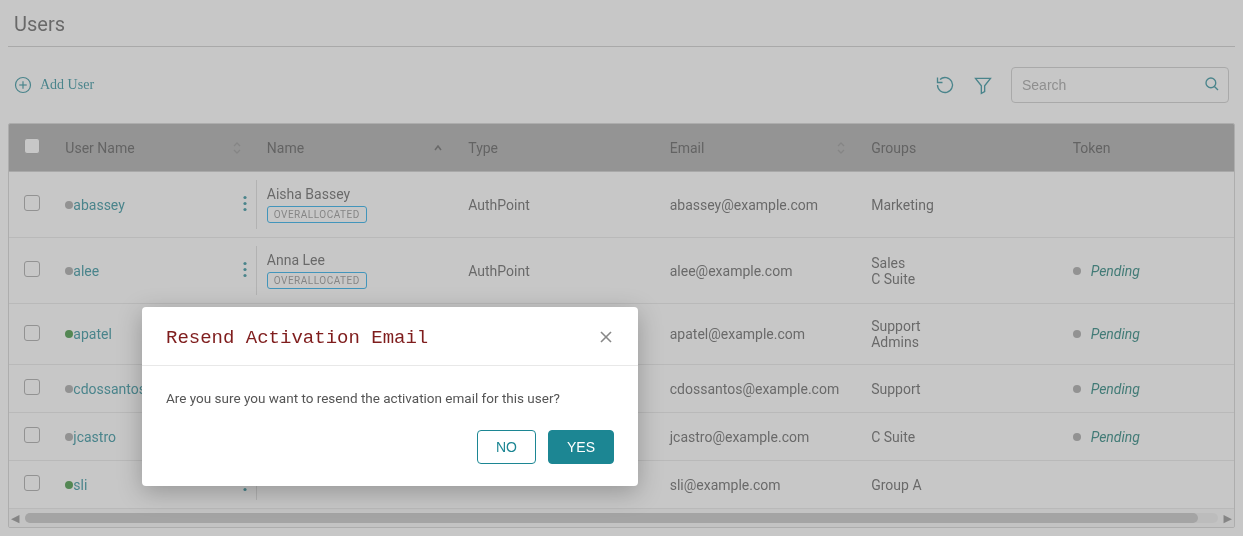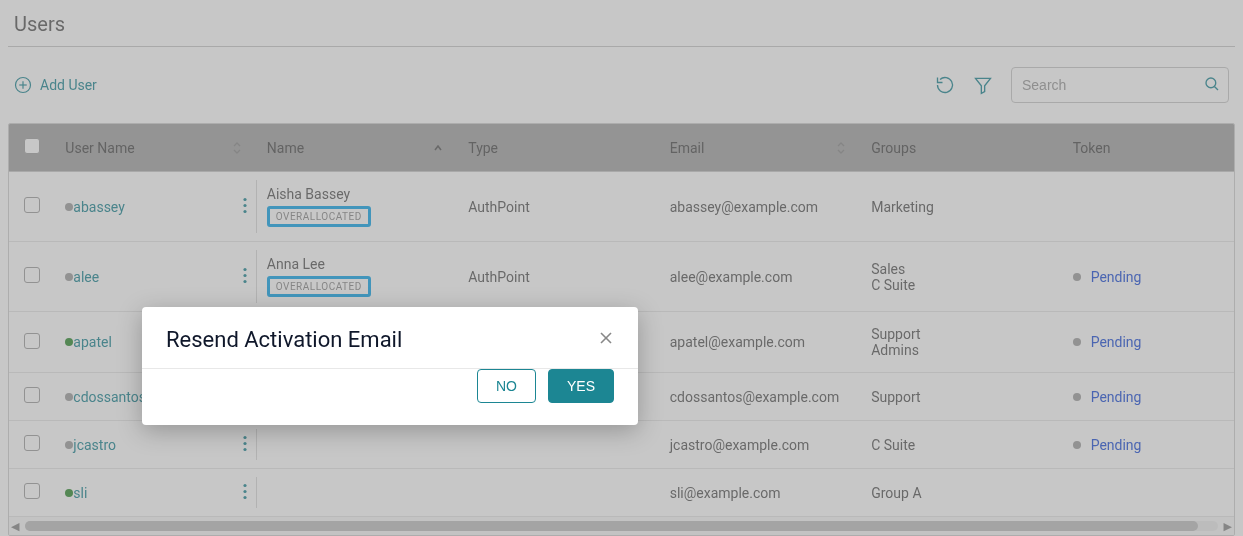--- a/index.html
+++ b/index.html
@@ -26,21 +26,21 @@
     color: #555;
     padding: 4px 6px 10px 6px;
     border-bottom: 1px solid #c8c8c8;
   }
   .toolbar {
     display: flex;
     align-items: center;
     justify-content: space-between;
     padding: 20px 6px 20px 6px;
   }
-  .toolbar-left { display: flex; align-items: center; }
+  .toolbar-left { display: flex; align-items: center; font-family: Liberation Serif, serif; }
   .add-user {
     display: inline-flex;
     align-items: center;
     color: #1c8693;
     cursor: pointer;
     font-size: 14px;
   }
   .add-user svg { margin-right: 8px; }
   .toolbar-right { display: flex; align-items: center; gap: 18px; }
   .icon-btn { display:inline-flex; align-items:center; justify-content:center; cursor:pointer; color:#1c8693; }
@@ -113,27 +113,27 @@
     color:#1c8693; cursor:pointer;
   }
   .vdiv {
     position:absolute; right:0; top:8px; bottom:8px; width:1px; background:#d9d9d9;
   }
   .badge {
     display:inline-block;
     font-size:10px;
     letter-spacing:0.5px;
     color:#888;
-    border:3px solid #0ea5e9;
+    border:1px solid #0ea5e9;
     border-radius:3px;
     padding:2px 6px;
     margin-top:4px;
   }
   .token-cell { display:flex; align-items:center; gap:10px; color:#777; }
-  .pending { color:#1d4ed8; }
+  .pending { font-style: italic; color:#0f766e; }
   input[type="checkbox"].cb {
     width:16px; height:16px;
     appearance:none;
     border:1.5px solid #9e9e9e;
     border-radius:3px;
     background:#fff;
     cursor:pointer;
   }
   .scroll-footer {
     height: 18px;
@@ -161,21 +161,21 @@
     background:#fff;
     border-radius:4px;
     box-shadow: 0 6px 24px rgba(0,0,0,0.25);
     overflow:hidden;
   }
   .modal-head {
     display:flex; align-items:center; justify-content:space-between;
     padding: 20px 24px 16px 24px;
     border-bottom:1px solid #e8e8e8;
   }
-  .modal-title { font-size:22px; color:#0f172a; }
+  .modal-title { font-size:19px; color:#7f1d1d;font-family:Liberation Mono, monospace; }
   .modal-close { cursor:pointer; color:#888; }
   .modal-body { padding: 24px; font-size:13.5px; color:#555; }
   .modal-foot { display:flex; justify-content:flex-end; gap:12px; padding: 0 24px 22px 24px; }
   .btn { font-size:14px; font-weight:400; padding:8px 18px; border-radius:4px; cursor:pointer; }
   .btn-outline { background:#fff; color:#1c8693; border:1px solid #1c8693; }
   .btn-solid { background:#1c8693; color:#fff; border:1px solid #1c8693; }
   .col-chk { width:46px; }
   .col-uname { width:200px; }
   .col-nm { width:200px; }
   .col-tp { width:200px; }
@@ -446,18 +446,19 @@
   <div class="modal">
     <div class="modal-head">
       <div class="modal-title">Resend Activation Email</div>
       <div class="modal-close">
         <svg width="16" height="16" viewBox="0 0 16 16" stroke="#888" stroke-width="1.6">
             <line x1="3" y1="3" x2="13" y2="13"></line>
             <line x1="13" y1="3" x2="3" y2="13"></line>
           </svg>
       </div>
     </div>
+    <div class="modal-body">Are you sure you want to resend the activation email for this user?</div>
     <div class="modal-foot">
       <button class="btn btn-outline">NO</button>
       <button class="btn btn-solid">YES</button>
     </div>
   </div>
 </div>
 
 </body></html>

